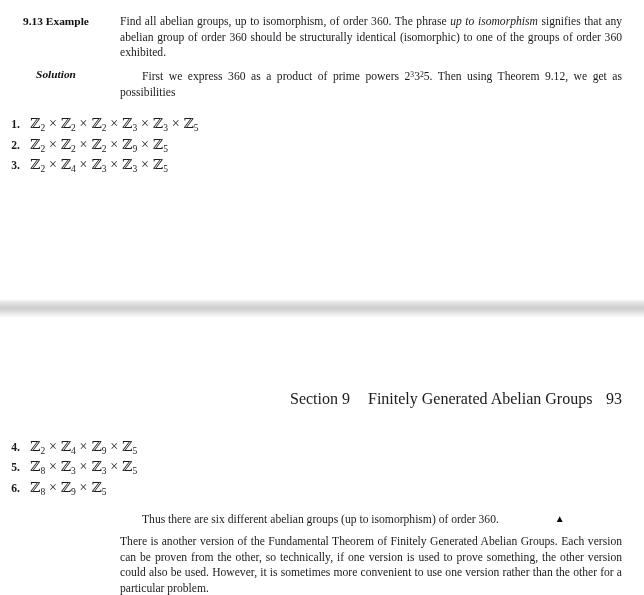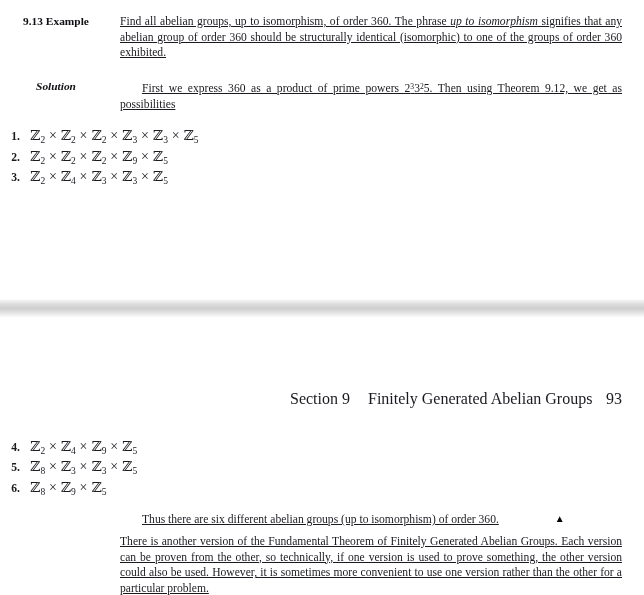--- a/index.html
+++ b/index.html
@@ -64,21 +64,20 @@
   .margin-label.italic { font-style: italic; }
 
   .body-col {
     flex: 1 1 auto;
     padding-right: 22px;
     font-size: 11.6px;
     line-height: 15.6px;
     text-align: justify;
     text-justify: inter-word;
     hyphens: none;
-    text-decoration: underline;
   }
   .body-col p { margin: 0; }
   .indent { text-indent: 22px; }
   .ital { font-style: italic; }
 
   
   .group-list {
     margin: 0;
     padding: 0;
     list-style: none;
@@ -138,21 +137,21 @@
 
 <div class="page page-top">
 
   <div class="block" style="margin-top:14px;">
     <div class="margin-label">9.13 Example</div>
     <div class="body-col">
       <p><span>Find all abelian groups, up to isomorphism, of order 360. The phrase </span><span class="ital">up to isomorphism</span><span> signifies that any abelian group of order 360 should be structurally identical (isomorphic) to one of the groups of order 360 exhibited.</span></p>
     </div>
   </div>
 
-  <div class="block" style="margin-top:18px;">
+  <div class="block" style="margin-top:6px;">
     <div class="margin-label italic">Solution</div>
     <div class="body-col">
       <p class="indent"><span>First we express 360 as a product of prime powers 2</span><sup>3</sup><span>3</span><sup>2</sup><span>5. Then using Theorem 9.12, we get as possibilities</span></p>
     </div>
   </div>
 
   <ol class="group-list" id="group-list-top" style="margin-top:16px;">
       <li class="group-item">
         <span class="group-num">1.</span>
         <span class="group-expr"><span>ℤ<sub>2</sub></span><span> × </span><span>ℤ<sub>2</sub></span><span> × </span><span>ℤ<sub>2</sub></span><span> × </span><span>ℤ<sub>3</sub></span><span> × </span><span>ℤ<sub>3</sub></span><span> × </span><span>ℤ<sub>5</sub></span></span>

